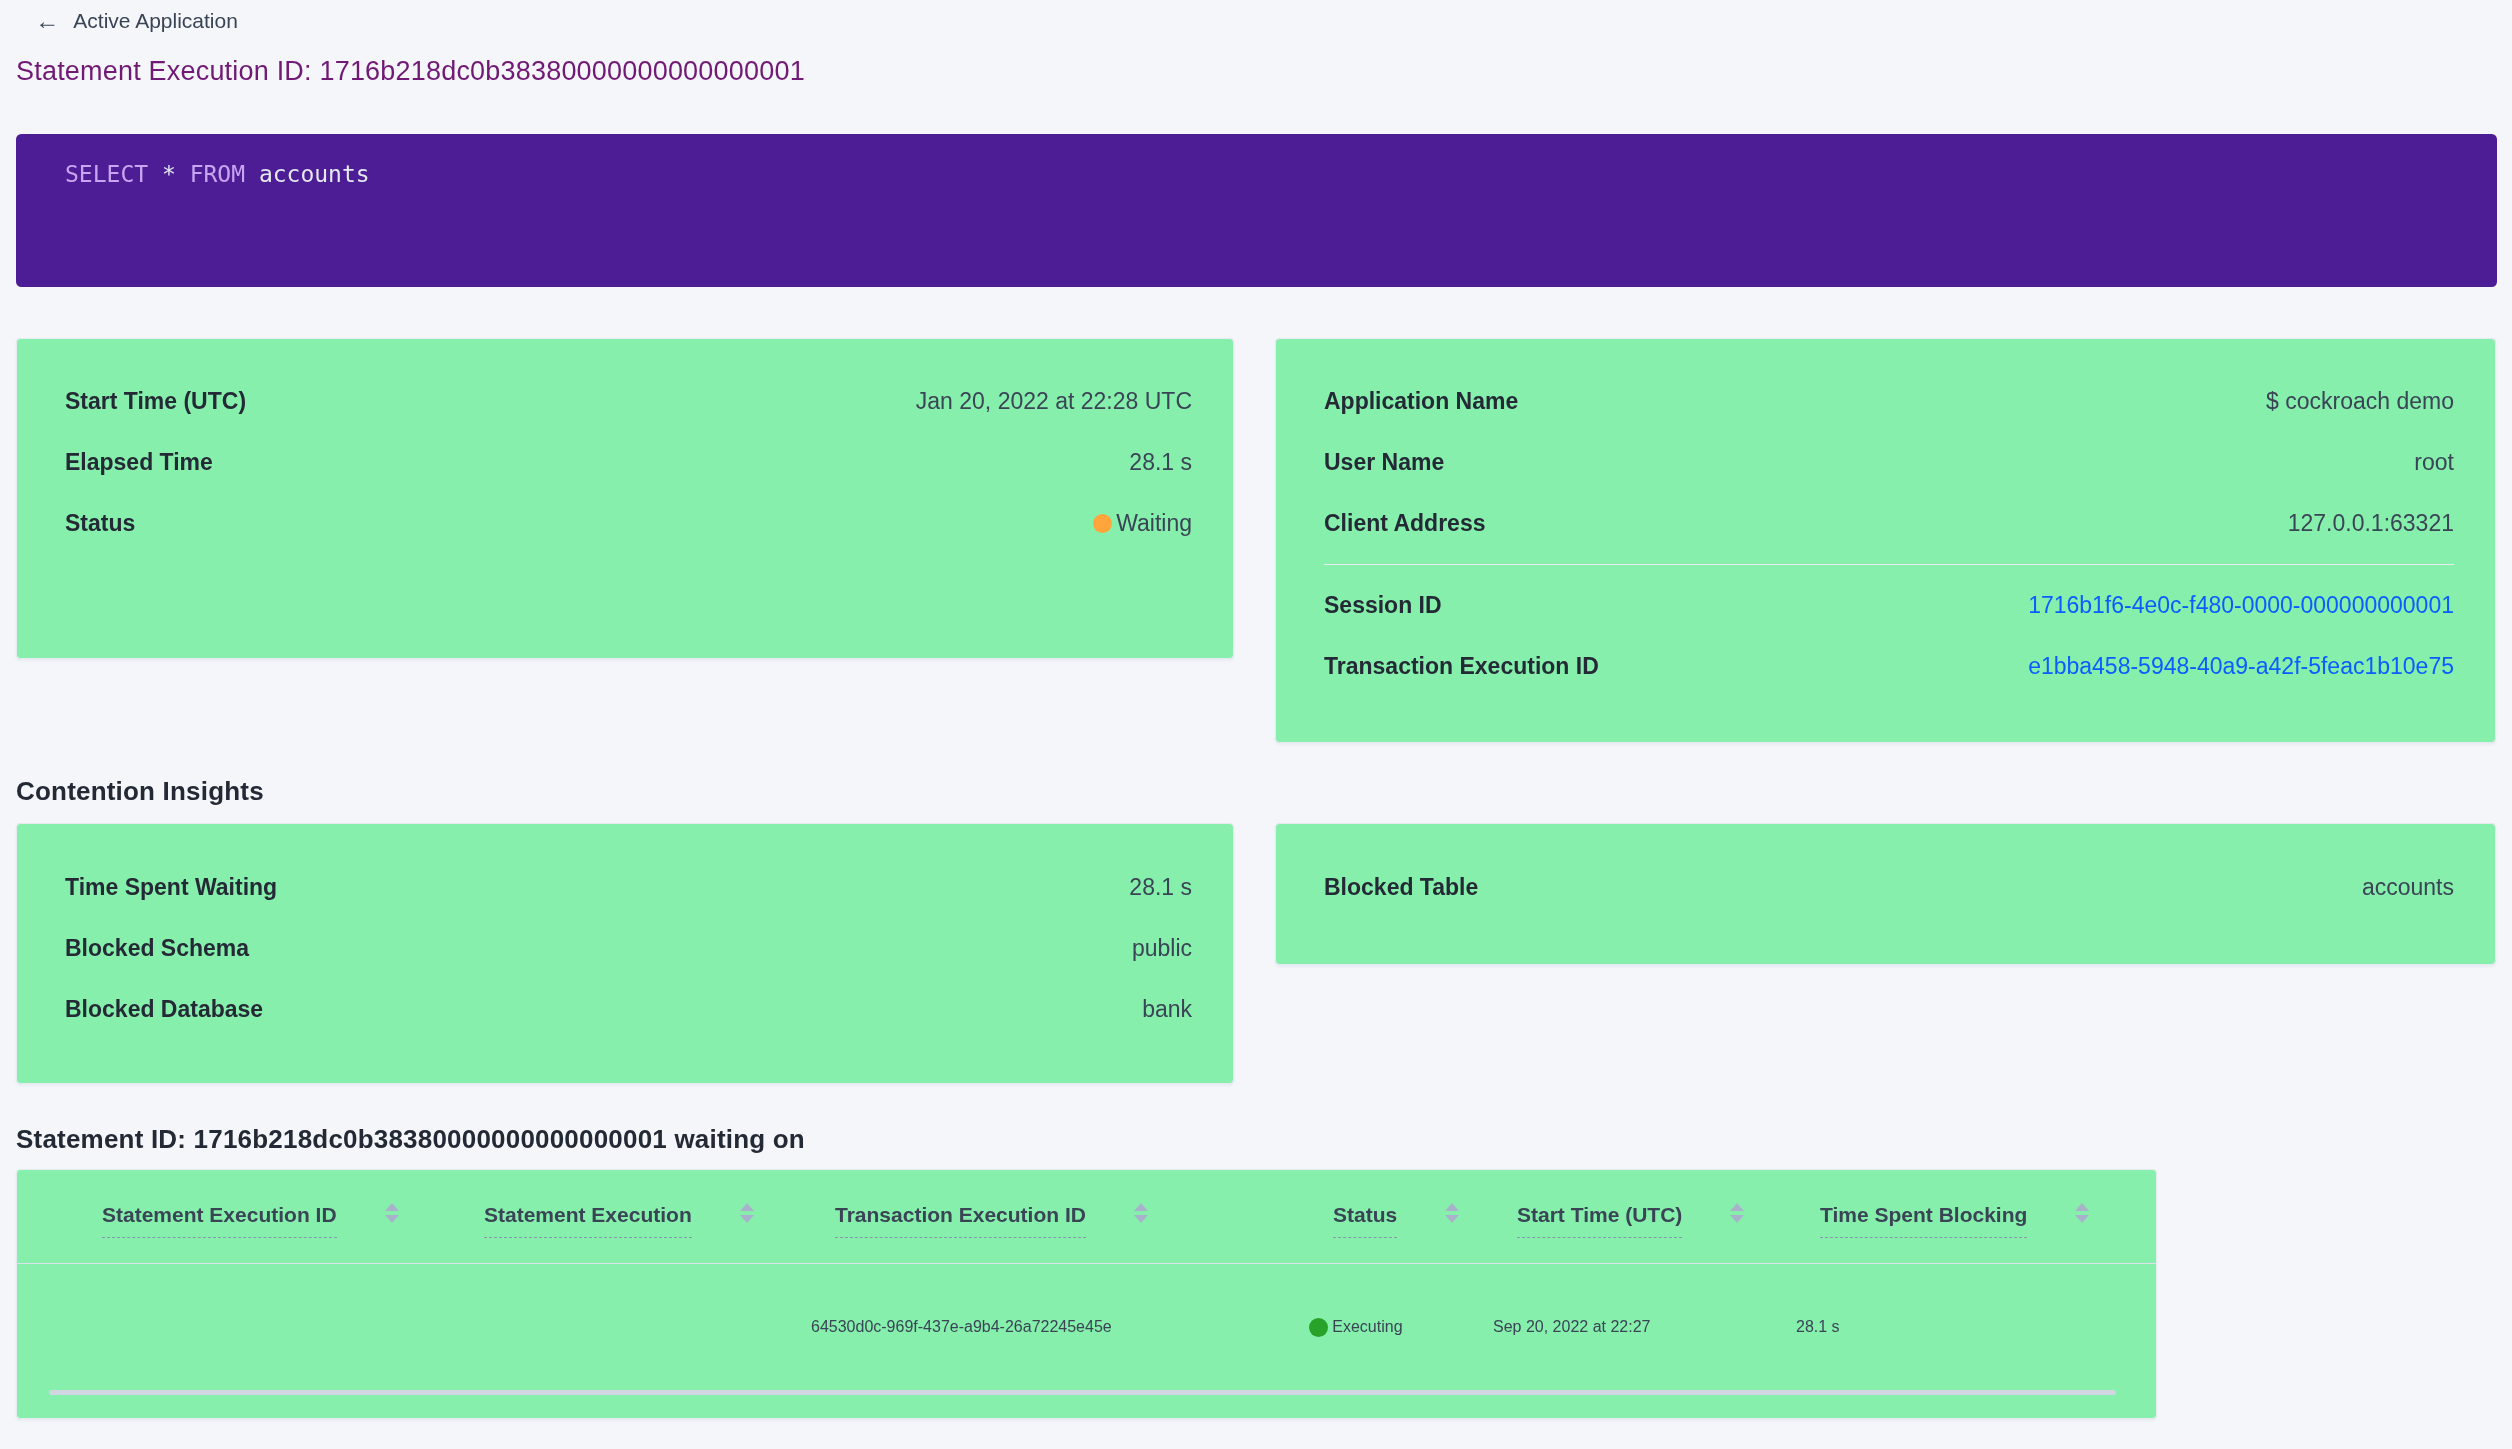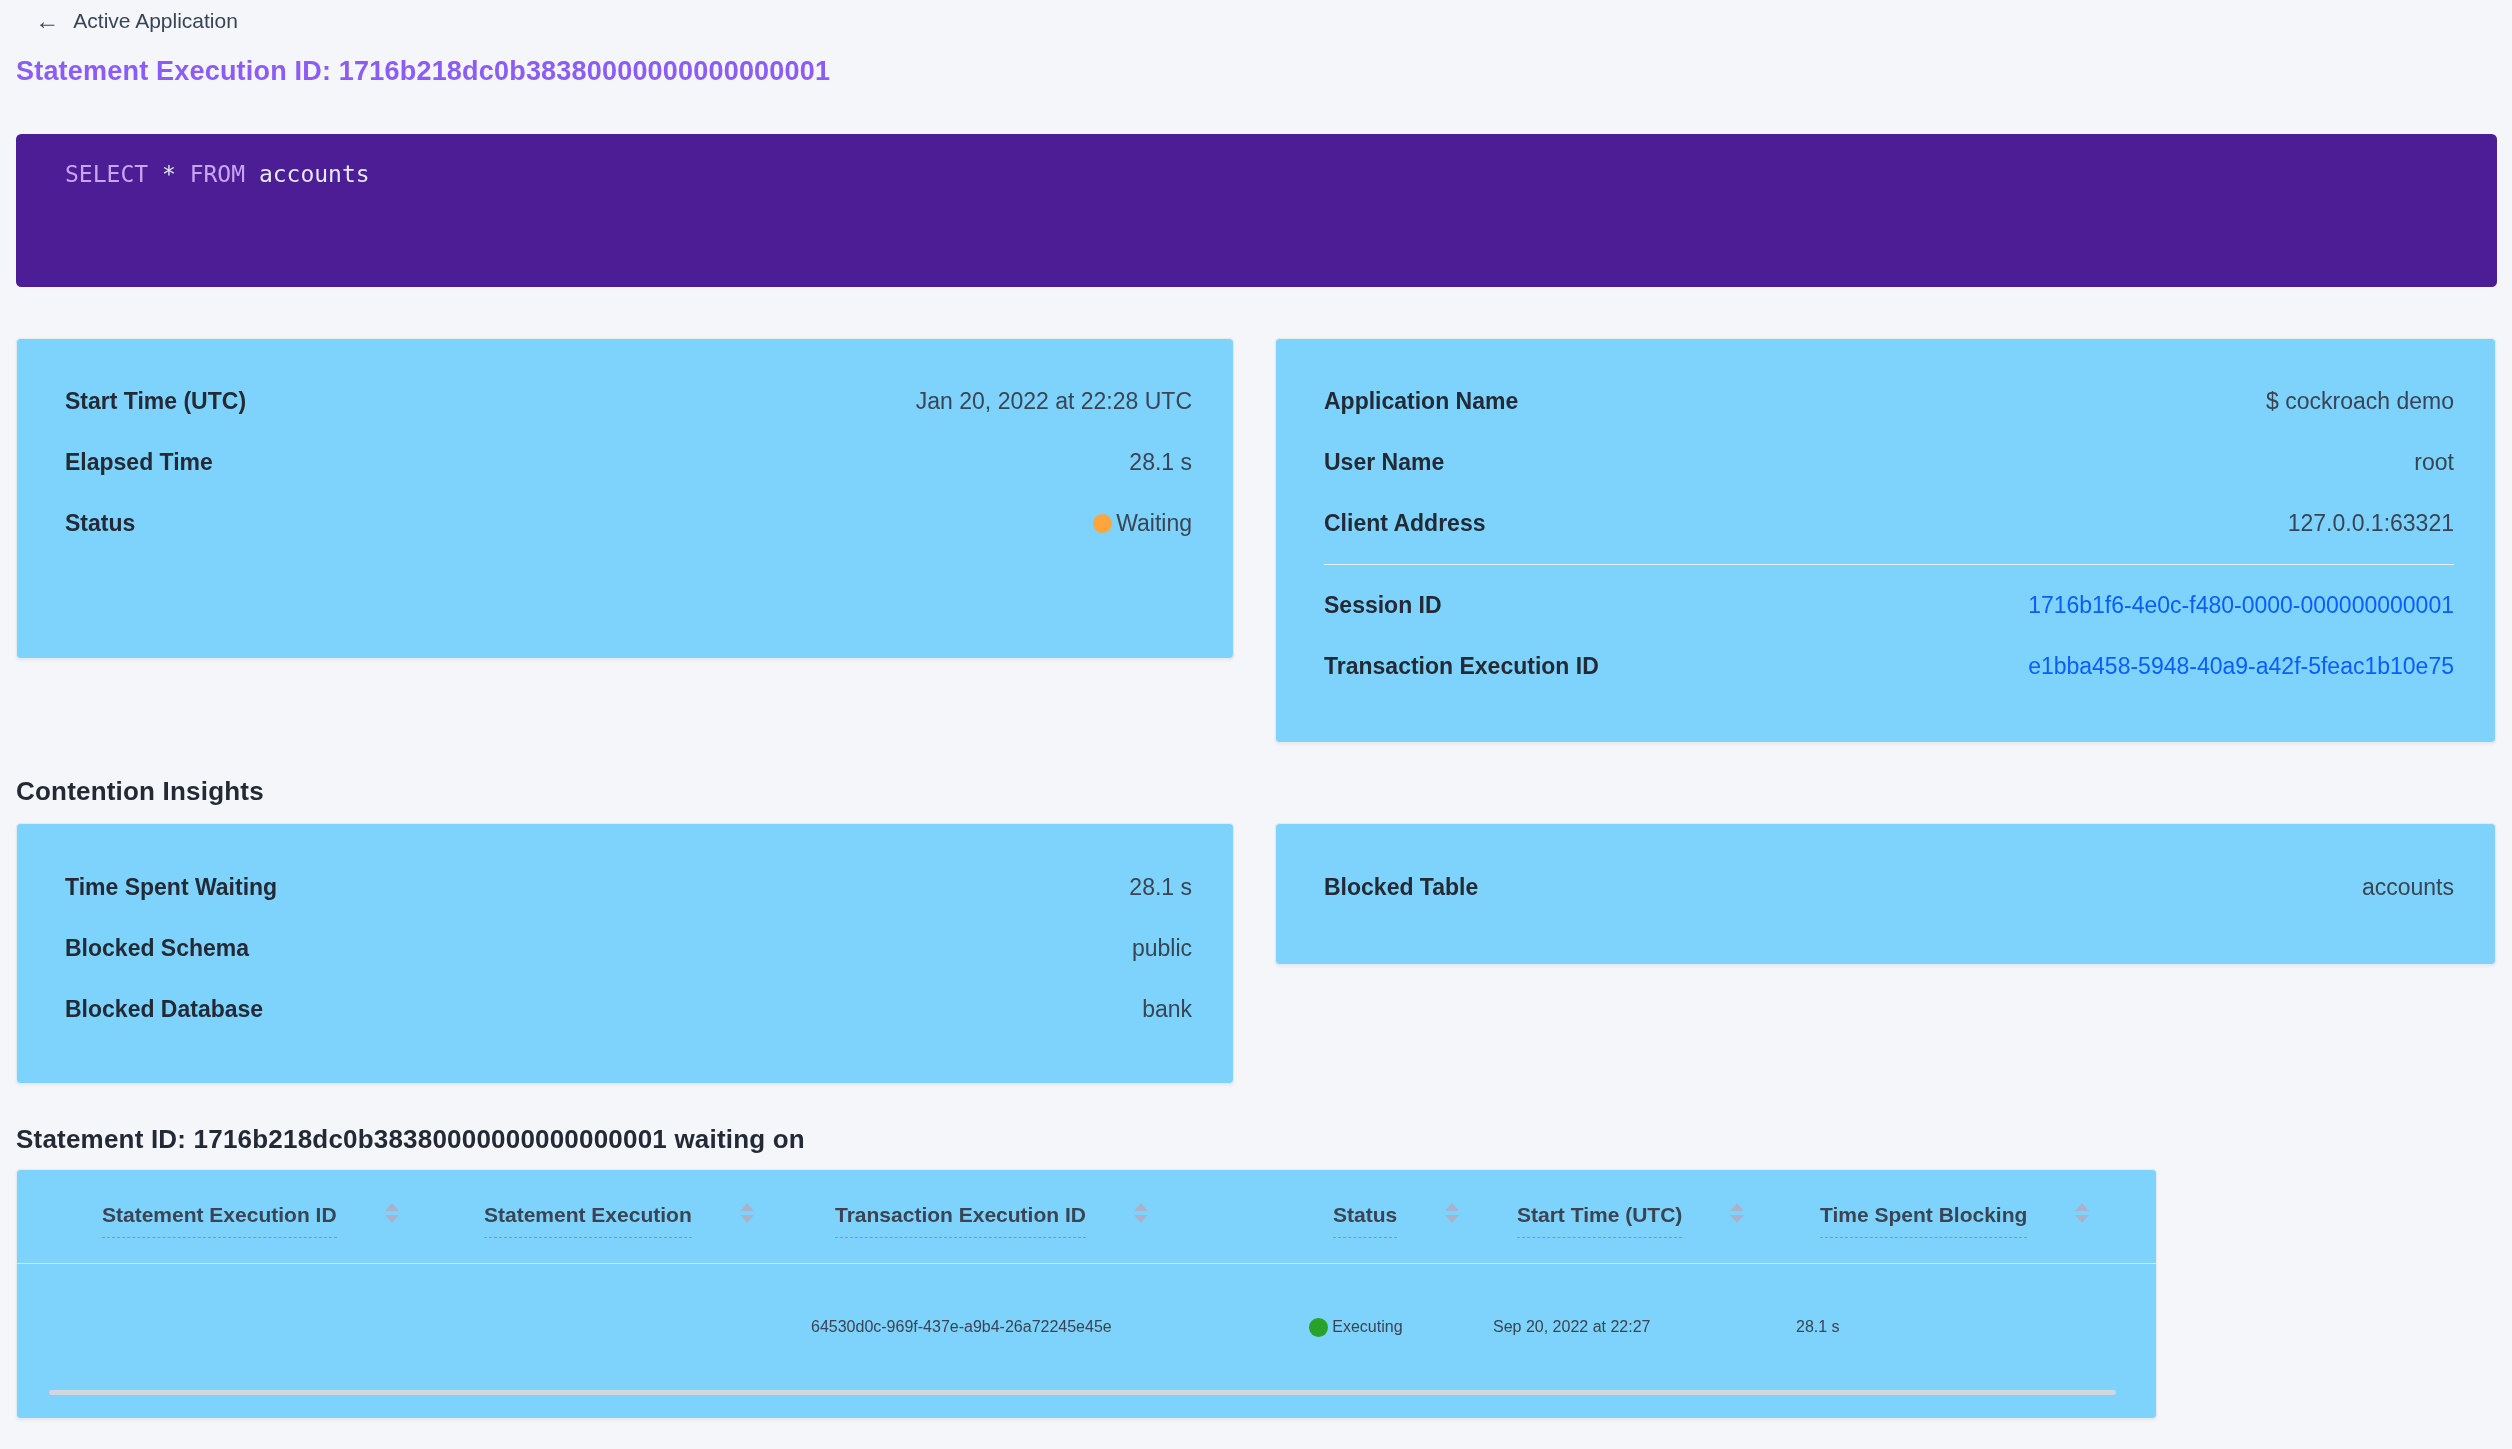--- a/index.html
+++ b/index.html
@@ -16,21 +16,21 @@
   .back-link {
     display:inline-flex; align-items:center; gap:14px;
     margin:8.8px 0 0 19.3px;
     font-size:21px; color:#394455; text-decoration:none; cursor:pointer;
   }
   .back-arrow { font-size:24px; line-height:1; color:#394455; }
 
   
   .page-title {
     margin-top:23px;
-    font-size:27px; font-weight:bold; color:#8b5cf6; letter-spacing:0.2px;
+    font-size:27px; font-weight:normal; color:#701a75; letter-spacing:0.2px;
   }
 
   
   .sql-box {
     margin-top:47px;
     height:153px; width:2481px;
     background:#4c1d95; border-radius:5.3px;
     padding:24.6px 49px;
   }
   .sql-code {
@@ -38,21 +38,21 @@
     font-size:23px; line-height:32px; white-space:pre;
   }
   .tok-kw { color:#c8a5f0; }
   .tok-plain { color:#e5e9f0; }
 
   
   .cards-row { display:flex; gap:41px; align-items:flex-start; }
   .row1 { margin-top:51px; }
   .row2 { margin-top:16.7px; }
   .card {
-    background:#7dd3fc; border:0.9px solid #e7eaf1; border-radius:4.4px;
+    background:#86efac; border:0.9px solid #e7eaf1; border-radius:4.4px;
     box-shadow:0 1.8px 2.6px rgba(23,42,78,0.05);
     padding:32.5px 41px 0 48px;
   }
   .card-left { width:1218px; }
   .card-right { width:1221px; }
   .h-exec { height:321px; }
   .h-session { height:405px; }
   .h-contention { height:261px; }
   .h-blocked { height:142px; }
 

